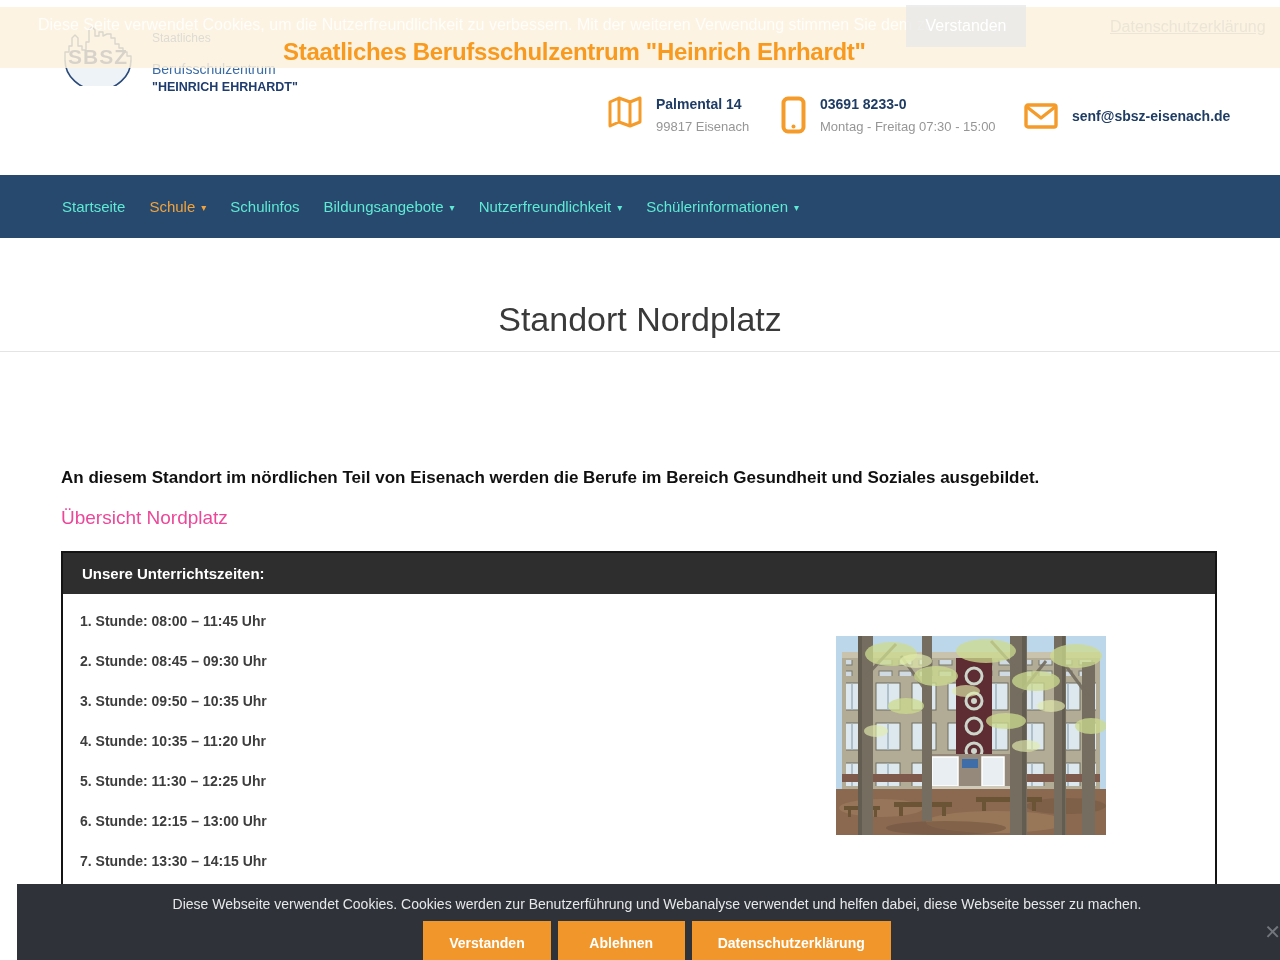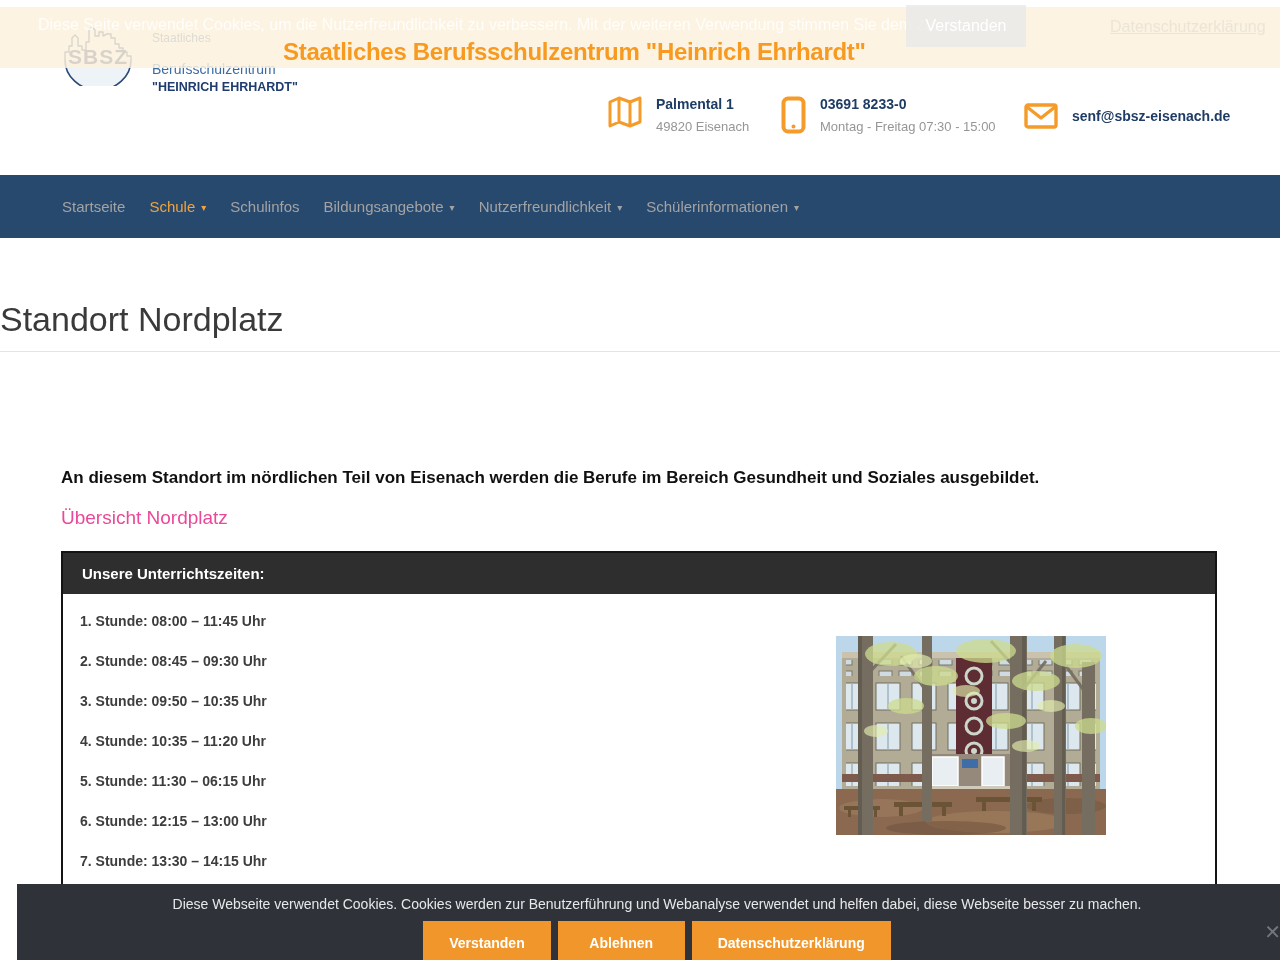--- a/index.html
+++ b/index.html
@@ -48,28 +48,28 @@
     color:rgba(235,228,214,0.95); text-decoration:underline;
   }
 
   
   .main-nav {
     position:absolute; left:0; top:175px; width:1280px; height:63px;
     background:#27496e; display:flex; align-items:center; padding-left:50px; z-index:2;
   }
   .nav-item {
     display:flex; align-items:center; gap:6px; padding:0 12px;
-    font-size:15px; color:#a3a3a3; text-decoration:none; cursor:pointer; white-space:nowrap;
+    font-size:15px; color:#5eead4; text-decoration:none; cursor:pointer; white-space:nowrap;
   }
   .nav-item.active { color:#f2a33c; }
   .caret { font-size:10px; line-height:1; padding-top:2px; }
 
   
   .page-title {
-    position:absolute; left:0; top:300px; width:1280px; text-align:left;
+    position:absolute; left:0; top:300px; width:1280px; text-align:center;
     font-size:34px; font-weight:400; color:#3a3a3a; z-index:1;
   }
   .title-divider { position:absolute; left:0; top:351px; width:1280px; border-top:1px solid #e4e4e4; }
 
   
   .intro {
     position:absolute; left:61px; top:468px; font-size:17px; font-weight:700; color:#101010; z-index:1;
   }
   .overview-link {
     position:absolute; left:61px; top:507px; font-size:19px; color:#ec4899;
@@ -122,22 +122,22 @@
       <div class="logo-line1">Staatliches</div>
       <div class="logo-line2">Berufsschulzentrum</div>
       <div class="logo-line3">"HEINRICH EHRHARDT"</div>
     </div>
 
     <div class="contact-item" id="contact-address">
       <svg width="34" height="32" viewBox="0 0 34 32">
         <path d="M2,6 L11,2 L11,26 L2,30 Z M11,2 L22,6 L22,30 L11,26 Z M22,6 L32,2 L32,26 L22,30 Z" fill="none" stroke="#f49b2a" stroke-width="3" stroke-linejoin="round"></path>
       </svg>
       <div>
-        <div class="contact-main">Palmental 1</div>
-        <div class="contact-sub">49820 Eisenach</div>
+        <div class="contact-main">Palmental 14</div>
+        <div class="contact-sub">99817 Eisenach</div>
       </div>
     </div>
 
     <div class="contact-item" id="contact-phone">
       <svg width="25" height="38" viewBox="0 0 25 38">
         <rect x="2.5" y="2.5" width="20" height="33" rx="4.5" fill="none" stroke="#f49b2a" stroke-width="4"></rect>
         <circle cx="12.5" cy="30.5" r="2" fill="#f49b2a"></circle>
       </svg>
       <div>
         <div class="contact-main">03691 8233-0</div>
@@ -194,21 +194,21 @@
   <p class="intro">An diesem Standort im nördlichen Teil von Eisenach werden die Berufe im Bereich Gesundheit und Soziales ausgebildet.</p>
   <a class="overview-link">Übersicht Nordplatz</a>
 
   <section class="schedule-box">
     <div class="schedule-header">Unsere Unterrichtszeiten:</div>
     <div class="period-list">
       <div class="period">1. Stunde: 08:00 – 11:45 Uhr</div>
       <div class="period">2. Stunde: 08:45 – 09:30 Uhr</div>
       <div class="period">3. Stunde: 09:50 – 10:35 Uhr</div>
       <div class="period">4. Stunde: 10:35 – 11:20 Uhr</div>
-      <div class="period">5. Stunde: 11:30 – 06:15 Uhr</div>
+      <div class="period">5. Stunde: 11:30 – 12:25 Uhr</div>
       <div class="period">6. Stunde: 12:15 – 13:00 Uhr</div>
       <div class="period">7. Stunde: 13:30 – 14:15 Uhr</div>
     </div>
   </section>
 
   <svg class="campus-photo" viewBox="0 0 270 199">
     <defs>
       <pattern id="winrow" width="36" height="40" patternUnits="userSpaceOnUse">
         <rect width="36" height="40" fill="#b2ab95"></rect>
         <rect x="4" y="7" width="24" height="27" fill="#dde7ee" stroke="#6e6e5e" stroke-width="1"></rect>

